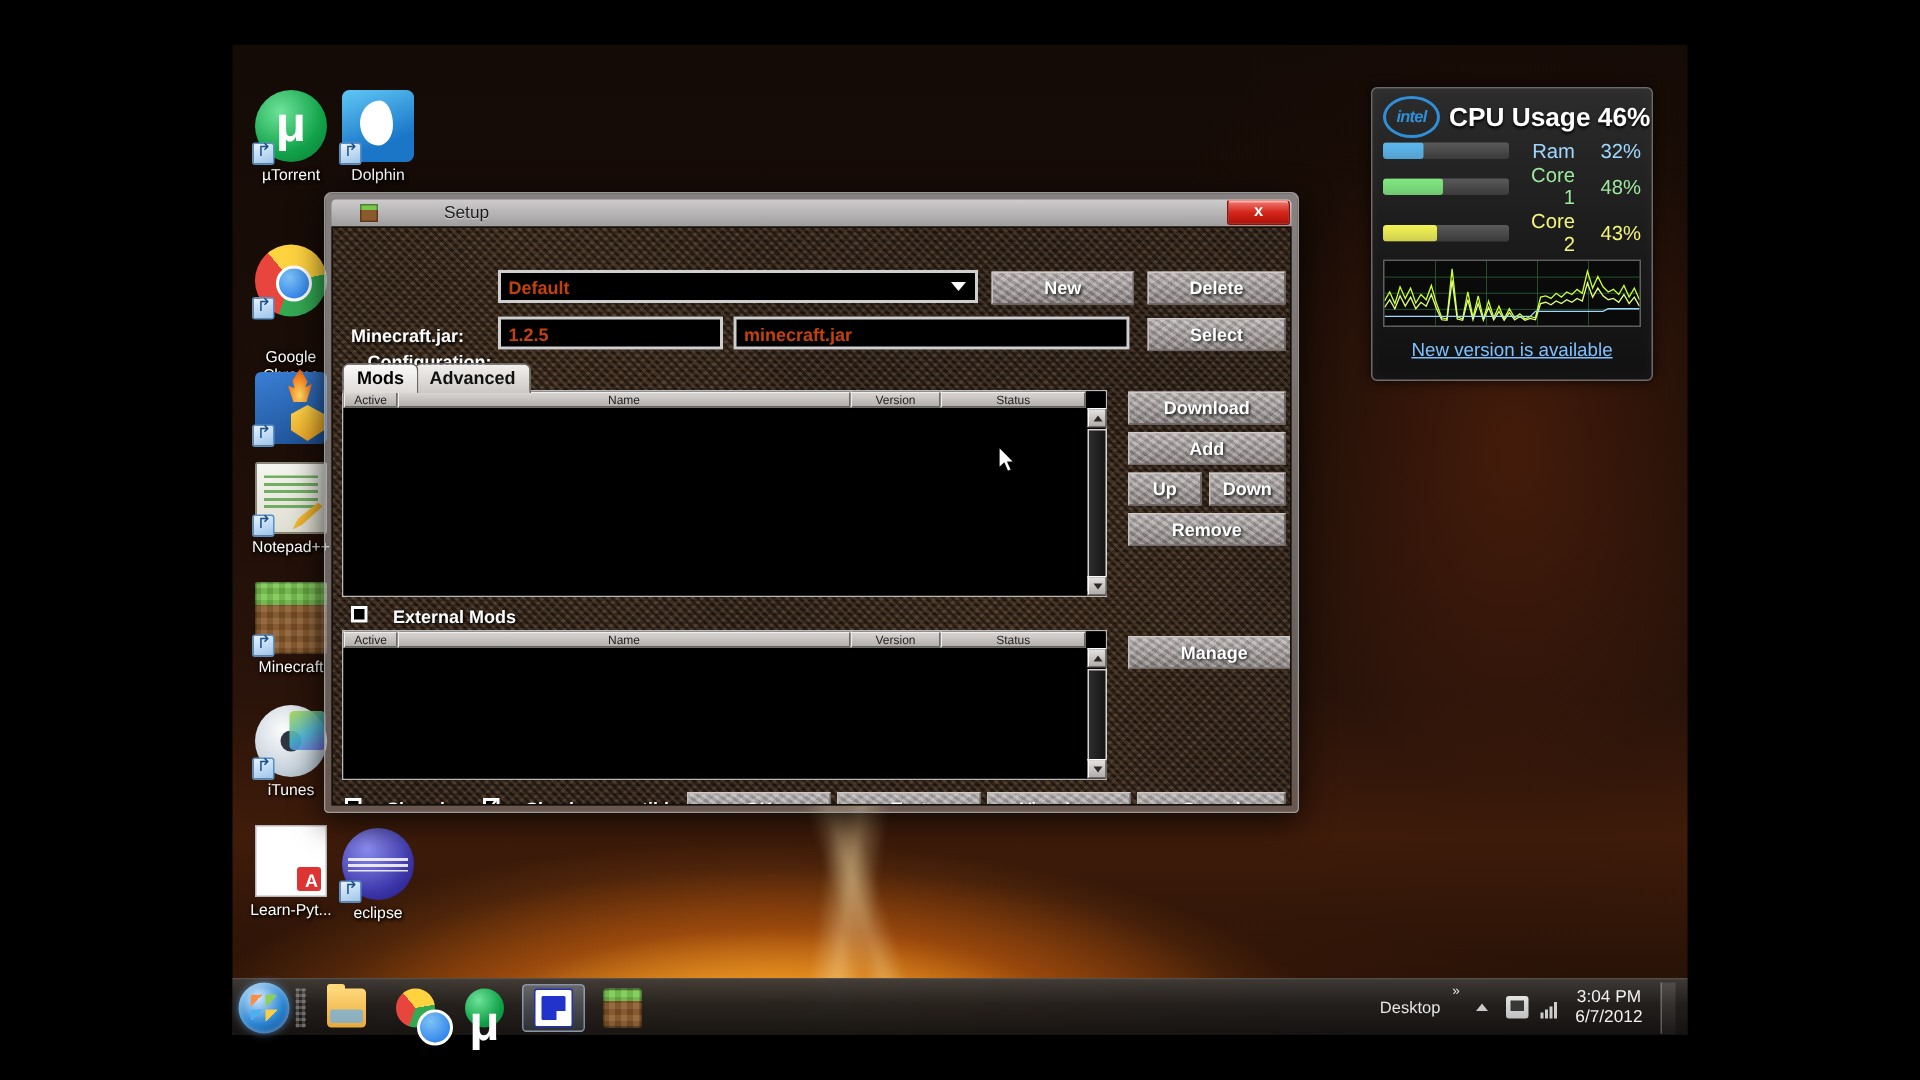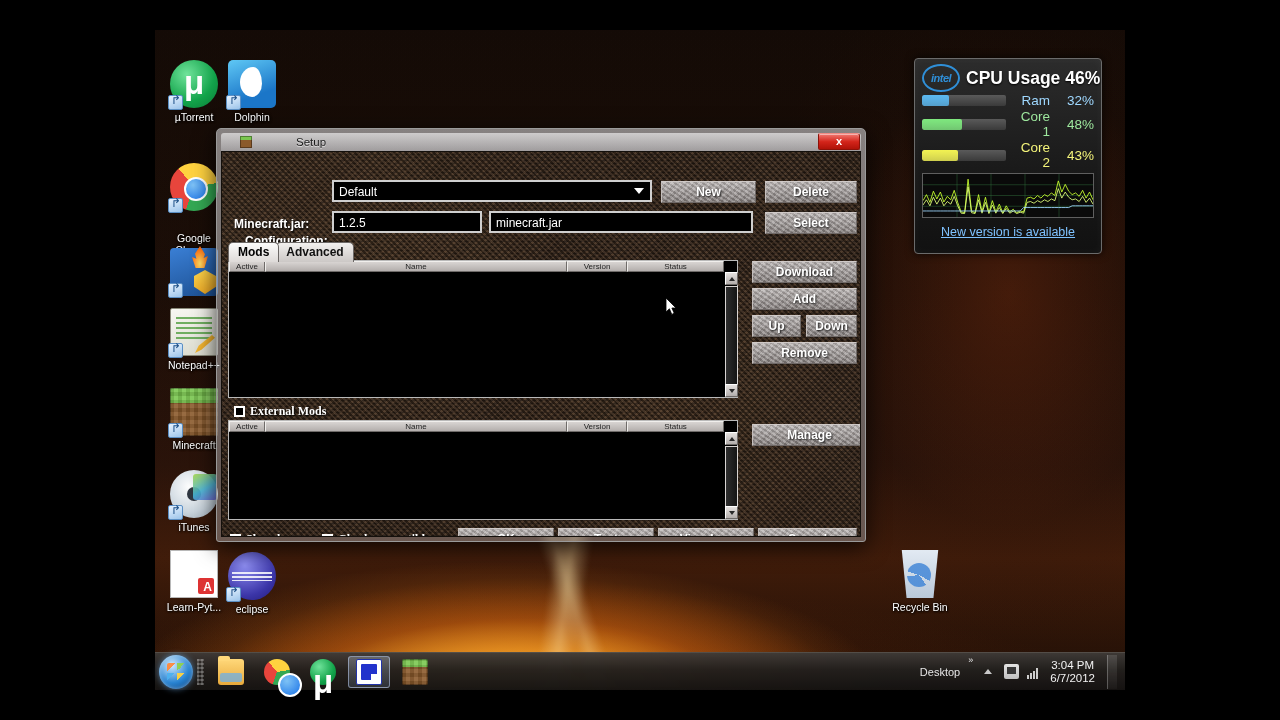--- a/index.html
+++ b/index.html
@@ -146,21 +146,21 @@
       repeating-linear-gradient(-45deg, rgba(0,0,0,.22) 0 3px, rgba(120,90,60,.10) 3px 5px),
       repeating-linear-gradient(0deg, rgba(0,0,0,.18) 0 1px, rgba(150,115,75,.07) 1px 3px),
       radial-gradient(circle at 20% 30%, rgba(90,65,42,.5), rgba(0,0,0,0) 40%),
       radial-gradient(circle at 72% 68%, rgba(85,60,38,.45), rgba(0,0,0,0) 38%);
   }
   #dlgBody { position:absolute; left:4px; top:22px; right:4px; bottom:4px; border:1px solid #14100c; overflow:hidden; }
 
   .dlgLabel { color:#fff; font-size:12px; font-weight:bold; text-shadow:1px 1px 2px #000; }
 
   .mcInput {
-    background:#000; border:2px solid #cfcfcf; color:#ffffff; font-size:12px; font-weight:normal;
+    background:#000; border:2px solid #cfcfcf; color:#c2410c; font-size:12px; font-weight:bold;
     padding:2px 5px; height:22px; line-height:16px; font-family:"Liberation Sans", sans-serif;
     outline:none;
   }
   .mcCombo { position:relative; }
   .mcCombo .arrow {
     position:absolute; right:6px; top:50%; margin-top:-3px; width:0;height:0;
     border-left:5px solid transparent; border-right:5px solid transparent; border-top:6px solid #fff;
   }
 
   .stoneBtn {
@@ -189,21 +189,21 @@
   .listBody { position:absolute; left:0; right:13px; top:11px; bottom:0; background:#000; }
   .vscroll { position:absolute; right:0; top:11px; bottom:0; width:13px; background:#000; border-left:1px solid #000; }
   .scrollBtn { position:absolute; left:0; width:13px; height:13px;
     background: linear-gradient(180deg,#e6e2e0,#b2adab); border:1px solid #fff; border-right-color:#6e6a68; border-bottom-color:#6e6a68; }
   .scrollBtn i { position:absolute; left:3px; top:4px; width:0;height:0; border-left:3px solid transparent; border-right:3px solid transparent; }
   .scrollUp i { border-bottom:4px solid #2a2a2a; }
   .scrollDown i { border-top:4px solid #2a2a2a; }
   .scrollThumb { position:absolute; left:0; width:13px;
     background: linear-gradient(90deg,#2e2e2e,#151515); border:1px solid #d8d4d2; }
 
-  .mcCheck { display:flex; align-items:center; gap:5px; cursor:pointer;font-family:Liberation Serif, serif; }
+  .mcCheck { display:flex; gap:17px; cursor:pointer; }
   .cbox { width:11px; height:11px; border:2px solid #fff; background:#000; position:relative; flex:0 0 auto; }
   .cbox.on:after { content:"✓"; position:absolute; left:0px; top:-4px; font-size:12px; color:#fff; font-weight:bold; line-height:13px; }
 
   .tabStrip { position:absolute; left:6px; top:90px; display:flex; align-items:flex-end; z-index:3; }
   .tab {
     background: linear-gradient(180deg,#f2f0ee,#ccc8c6);
     border:1px solid #6c6866; border-bottom:none; border-radius:5px 5px 0 0;
     padding:2px 9px 3px; font-size:12px; font-weight:bold; color:#111;
     margin-right:-3px; cursor:pointer; font-family:"Liberation Sans", sans-serif;
   }
@@ -317,26 +317,20 @@
       </div>
     <div class="lbl">Learn-Pyt...</div>
   </div>
   <div class="dicon" style="left:213px; top:552px;">
     <div class="glyph">
         <div class="ic-eclipse" style="position:absolute;inset:0;"></div>
         <span class="shortcut-arrow"></span>
       </div>
     <div class="lbl">eclipse</div>
   </div>
-  <div class="dicon" style="left:881px; top:550px;">
-    <div class="glyph">
-        <div class="ic-recycle" style="position:absolute;inset:0;"></div>
-      </div>
-    <div class="lbl">Recycle Bin</div>
-  </div>
 
   <div id="gadget">
     <div class="gHead">
       <div class="intelLogo">
           <span>intel</span>
         </div>
       <div class="gTitle">CPU Usage 46%</div>
     </div>
 
     <div class="gRow">

